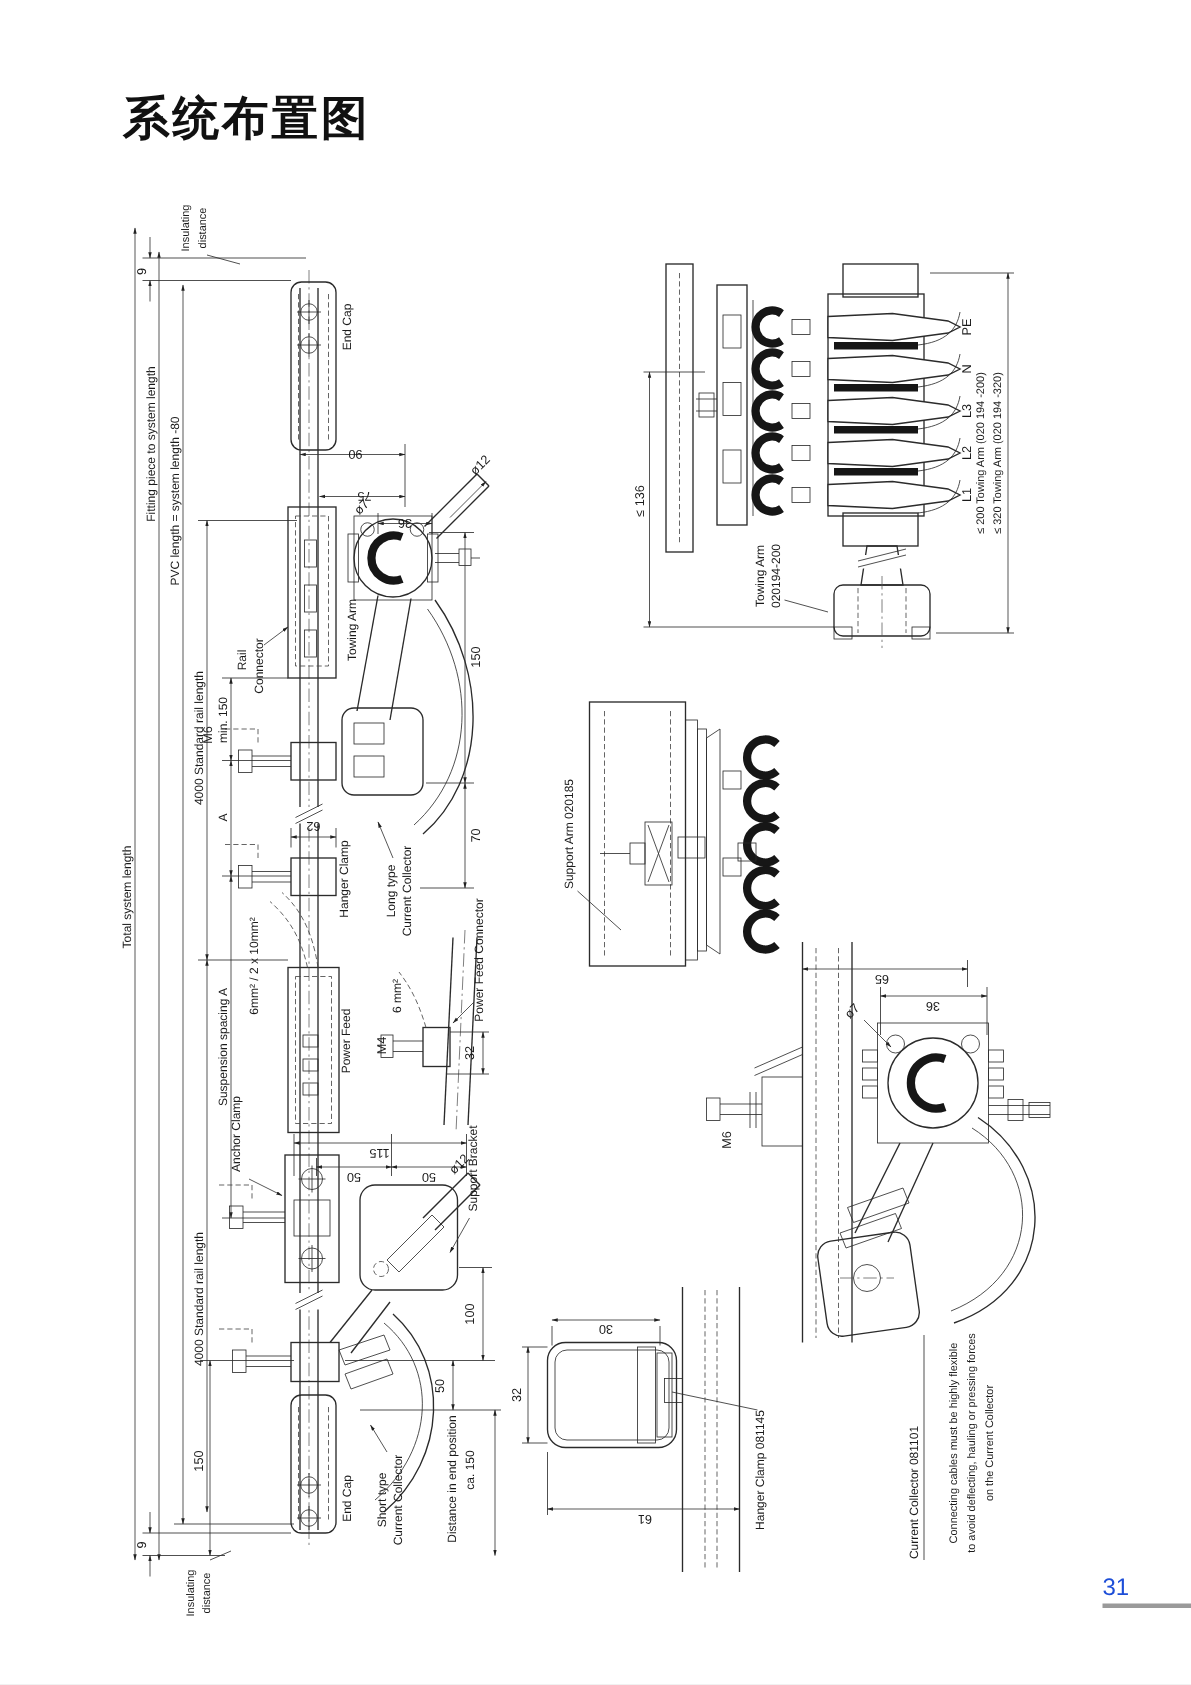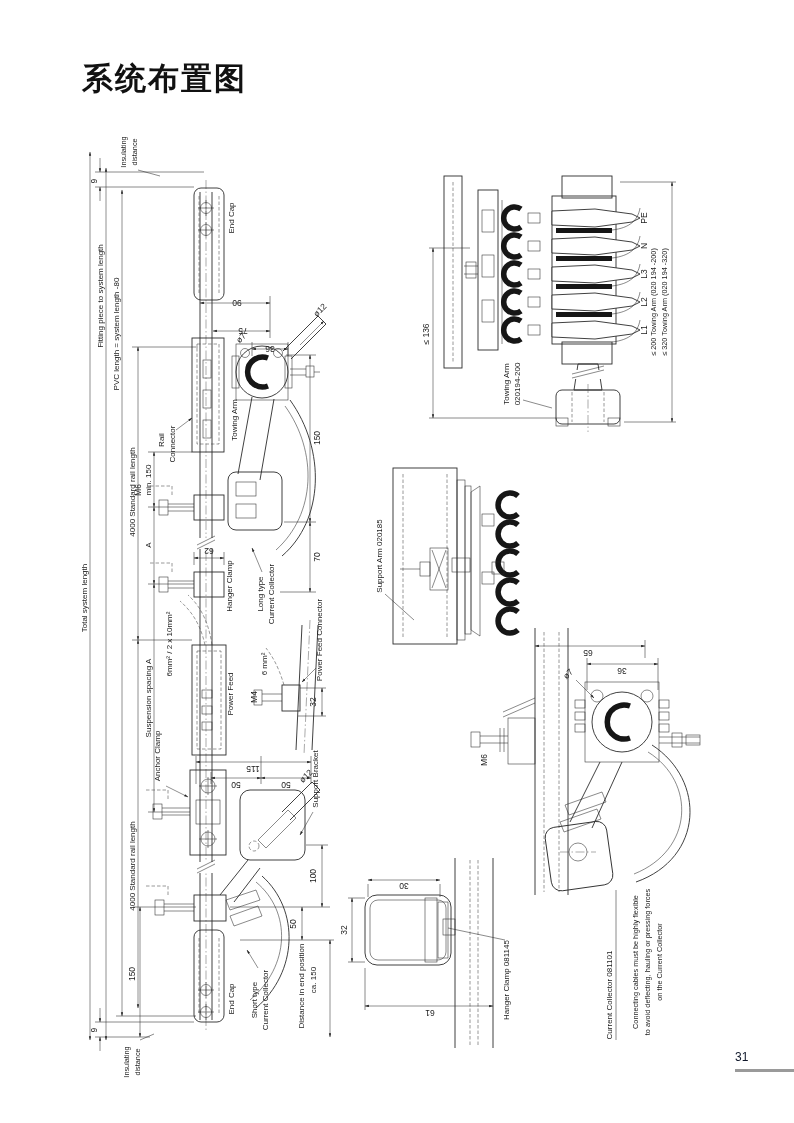--- a/index.html
+++ b/index.html
@@ -1,20 +1,20 @@
 <!DOCTYPE html>
 <html><head>
 <meta charset="utf-8">
 <style>
   html,body{margin:0;padding:0;background:#e8e8e8;}
   #page{position:relative;width:794px;height:1123px;background:#ffffff;margin:0 auto;
         font-family:"Liberation Sans",sans-serif;overflow:hidden;}
   #title{position:absolute;left:82px;top:58px;font-size:31px;font-weight:700;
          color:#111;letter-spacing:2px;font-family:Liberation Serif, serif;}
-  #pagenum{position:absolute;left:735px;top:1050px;font-size:12px;color:#0f172a;}
+  #pagenum{position:absolute;left:735px;top:1050px;font-size:16px;color:#1d4ed8;}
   #pageline{position:absolute;left:735px;top:1069px;width:59px;height:3px;background:#9a9a9a;}
   svg{position:absolute;left:0;top:0;}
   svg text{font-family:"Liberation Sans",sans-serif;fill:#1a1a1a;font-size:8px;}
   text.dm{font-size:8.5px;}
   text.sm{font-size:7.3px;}
   .ln{stroke:#2b2b2b;stroke-width:0.9;fill:none;}
   .tn{stroke:#2b2b2b;stroke-width:0.55;fill:none;}
   .dim{stroke:#333;stroke-width:0.55;fill:none;}
   .dsh{stroke:#444;stroke-width:0.55;fill:none;stroke-dasharray:3.5 2;}
   .cl{stroke:#555;stroke-width:0.5;fill:none;stroke-dasharray:9 2.5 1.5 2.5;}

